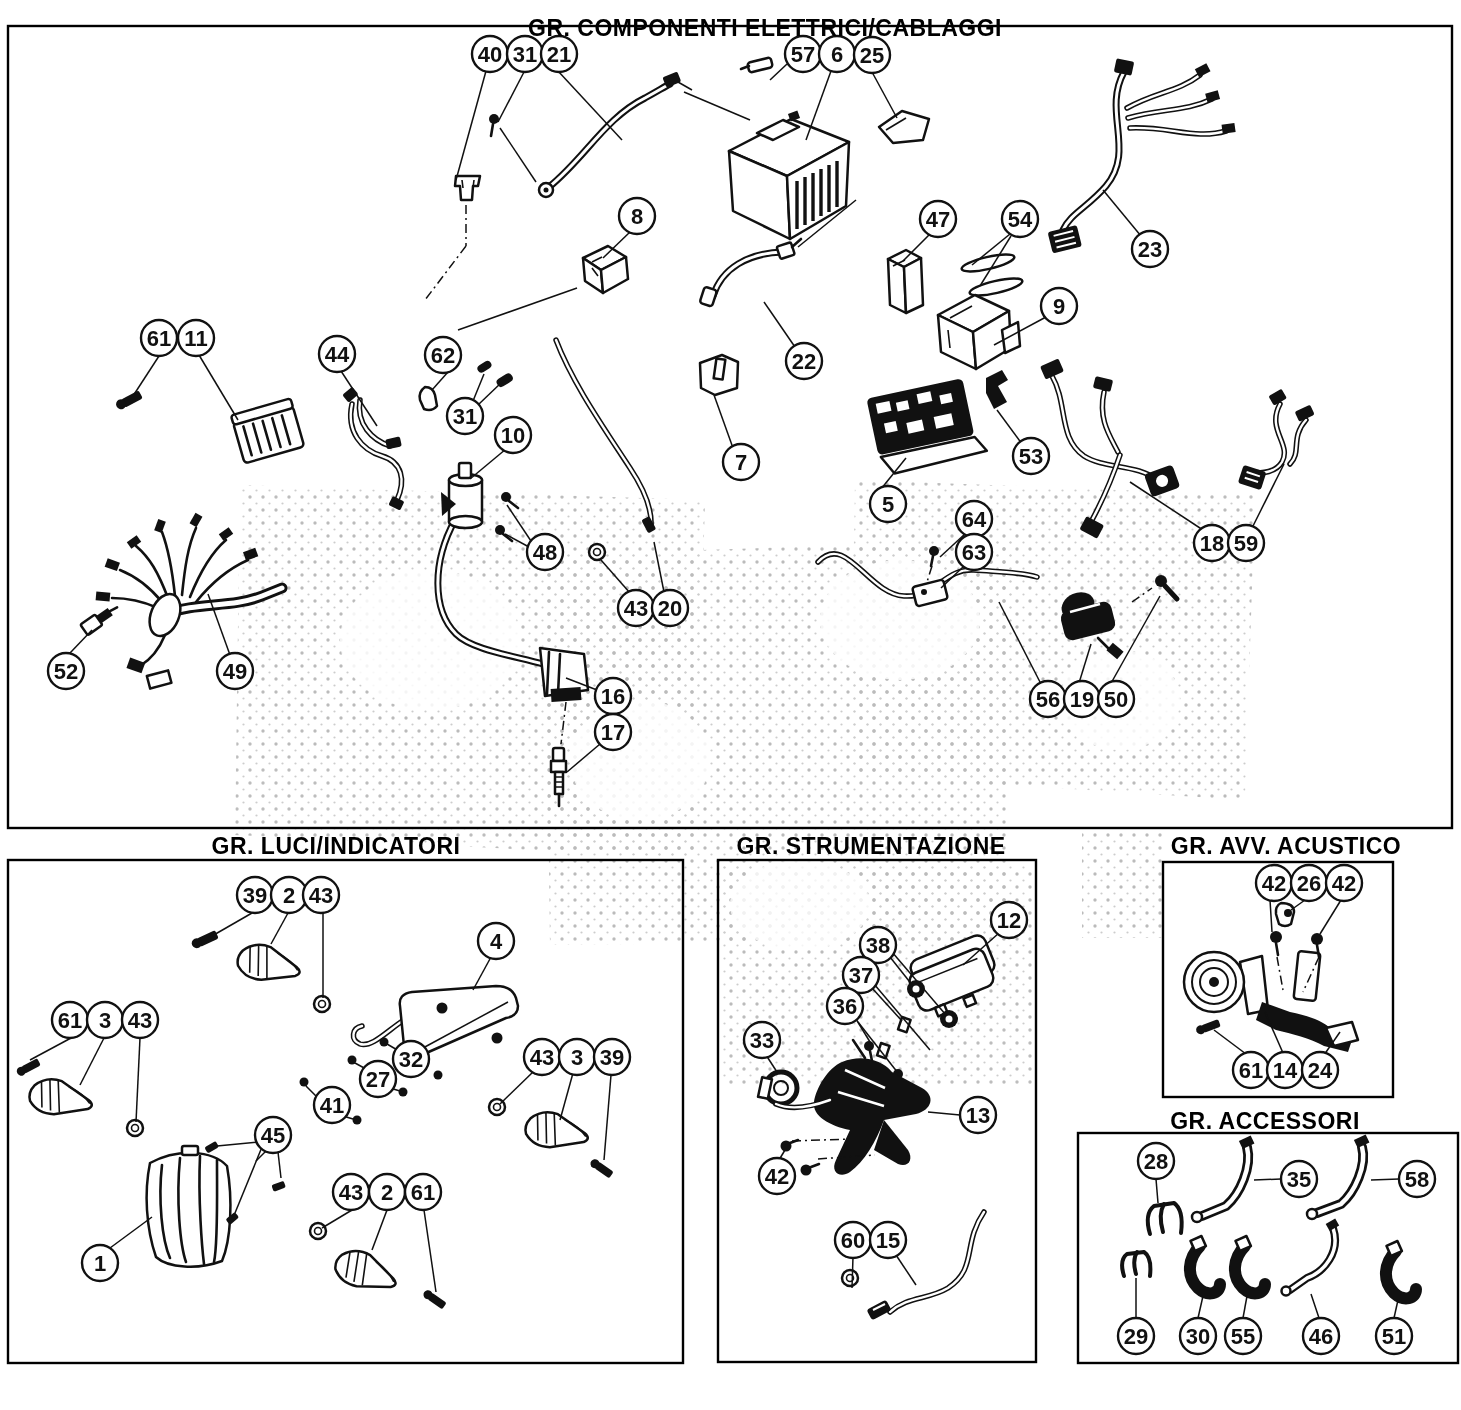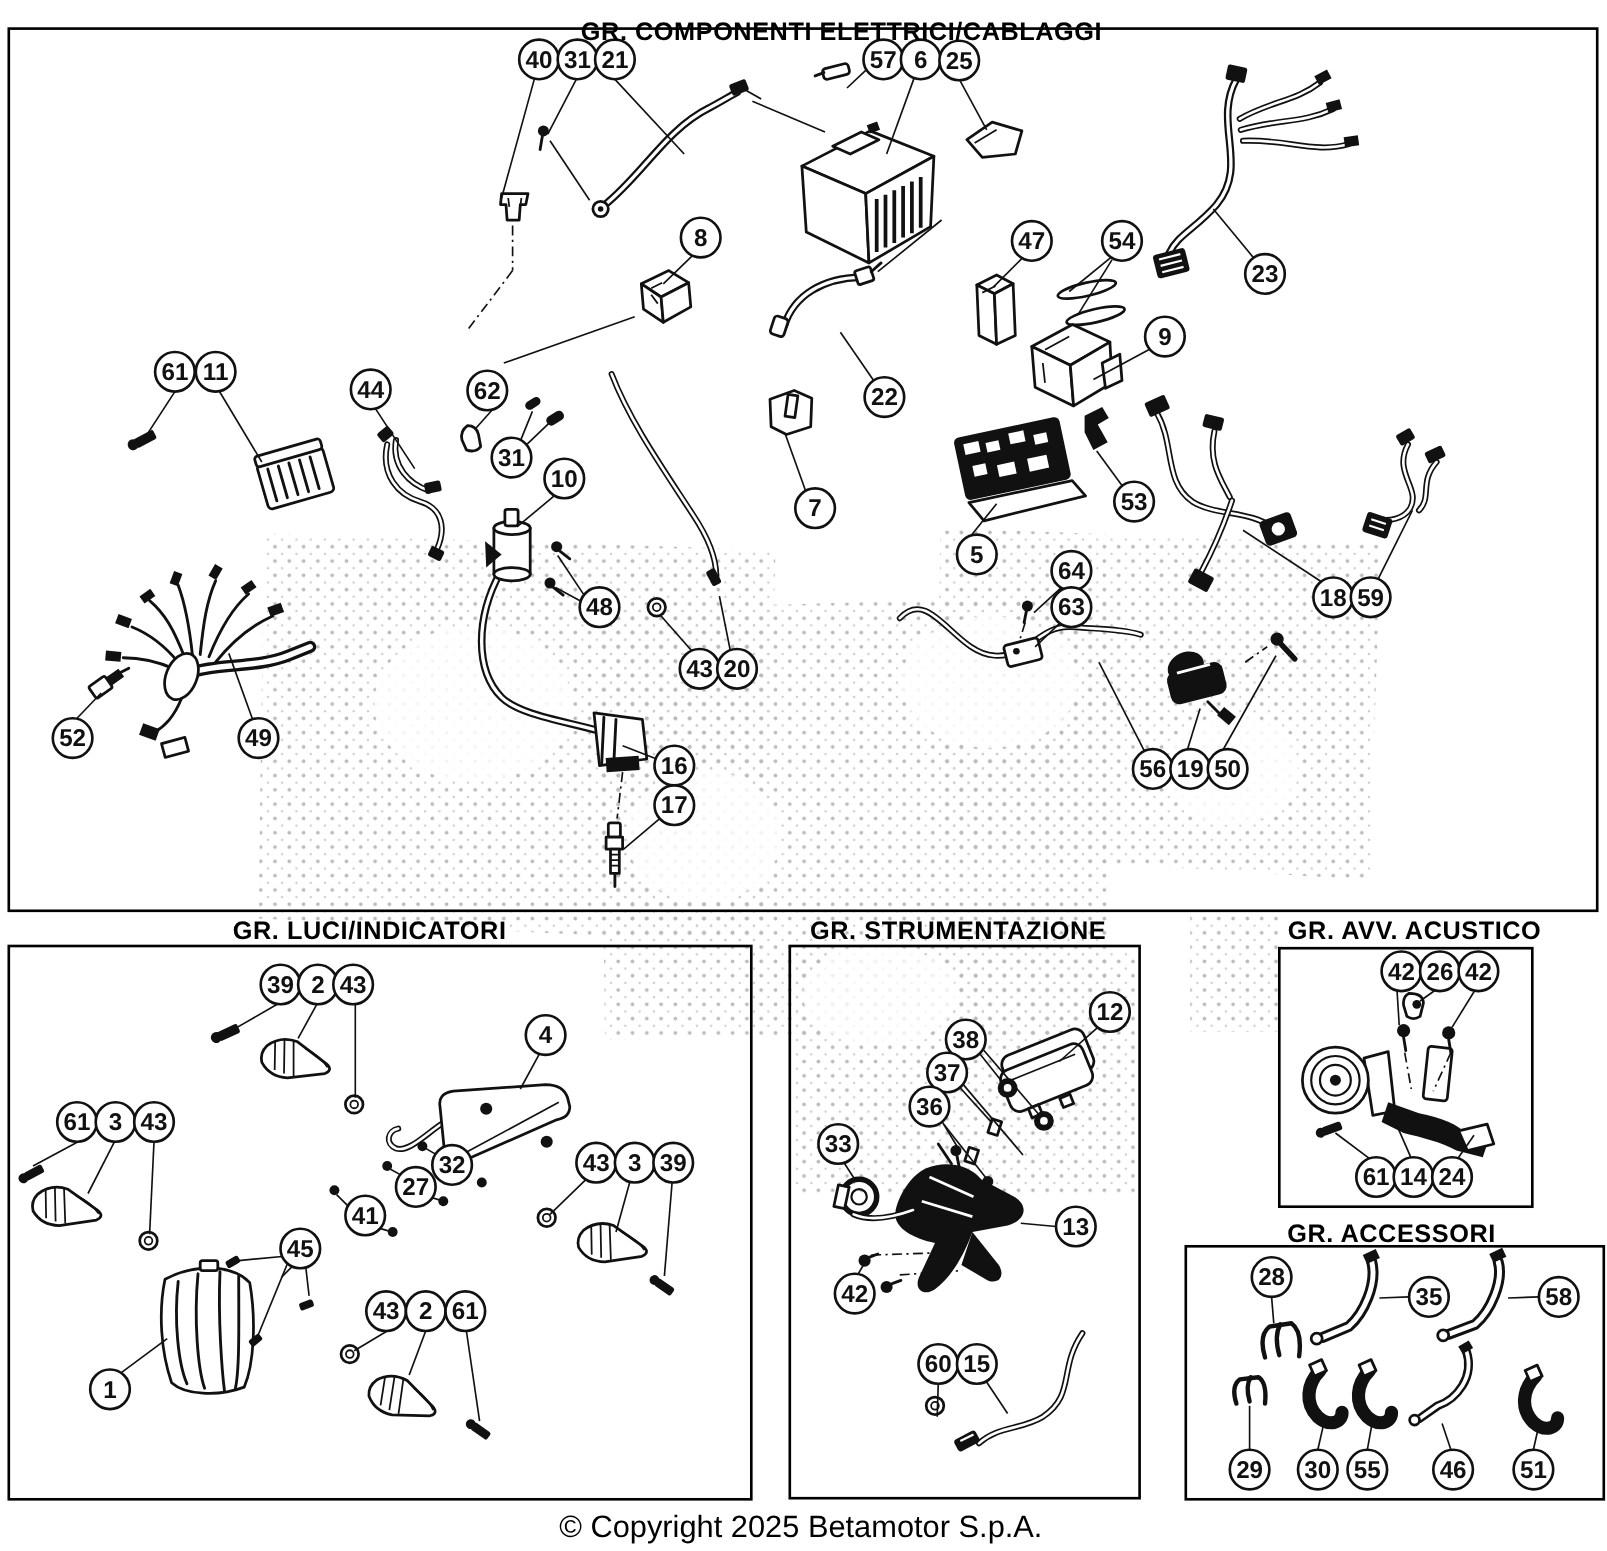--- a/index.html
+++ b/index.html
@@ -907,15 +907,14 @@
         </g>
       </g>
 </svg>
 
 <div class="sec-title" style="left:765px;top:15px;">GR. COMPONENTI ELETTRICI/CABLAGGI</div>
 <div class="sec-title" style="left:336px;top:833px;">GR. LUCI/INDICATORI</div>
 <div class="sec-title" style="left:871px;top:833px;text-align:center;">GR. STRUMENTAZIONE</div>
 <div class="sec-title" style="left:1286px;top:833px;">GR. AVV. ACUSTICO</div>
 <div class="sec-title" style="left:1265px;top:1108px;text-align:right;">GR. ACCESSORI</div>
 
-<div class="footer-text" style="left:728px;top:1372px;">© Copyright 2025 Betamotor S.p.A.</div>
 
 </div>
 
 </body></html>

